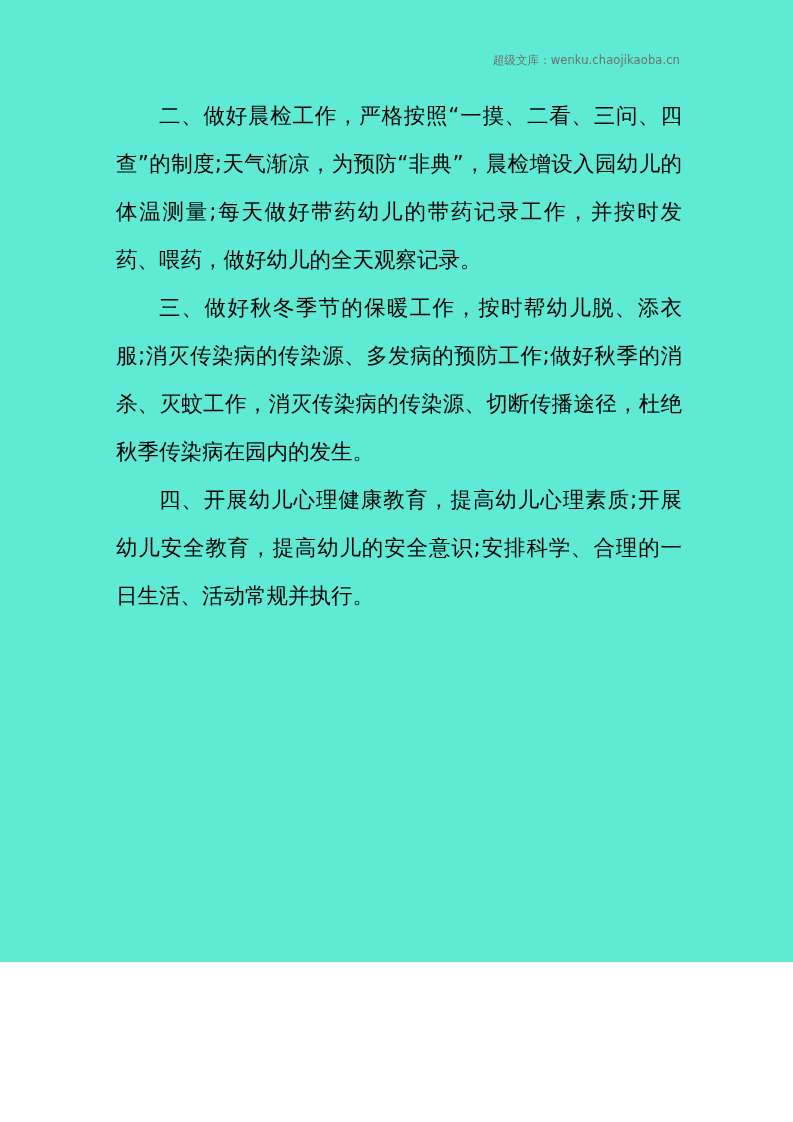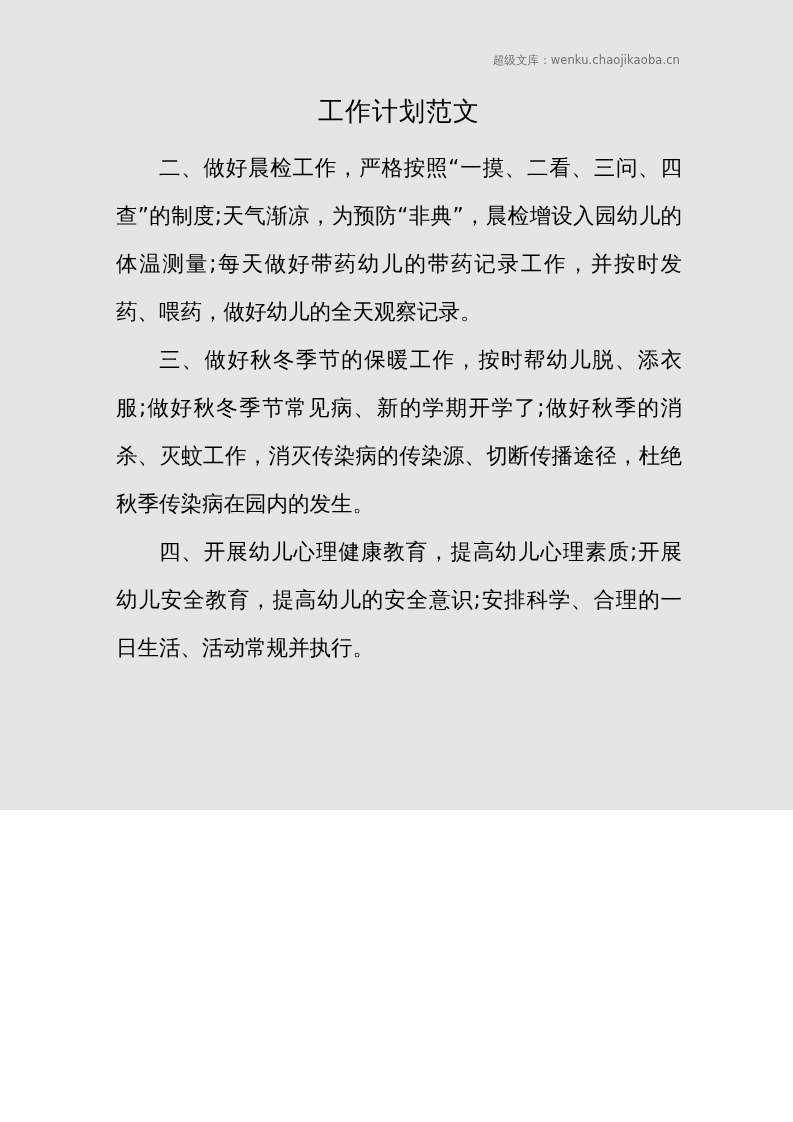--- a/index.html
+++ b/index.html
@@ -8,22 +8,22 @@
     background: #ffffff;
   }
   body {
     font-family: "DejaVu Sans", "Liberation Sans", sans-serif;
     color: #000000;
     -webkit-font-smoothing: none;
   }
   .page {
     position: relative;
     width: 793px;
-    height: 810px;
-    background: #e5e5e5;
+    height: 962px;
+    background: #5eead4;
     overflow: hidden;
     box-sizing: border-box;
   }
   .watermark {
     position: absolute;
     top: 53px;
     right: 113px;
     font-size: 11.5px;
     line-height: 14px;
     color: #6f6f6f;
@@ -60,24 +60,23 @@
 </style>
 </head>
 <body>
 
 <div class="page">
 
   <div class="watermark">超级文库：wenku.chaojikaoba.cn</div>
 
   <div class="doc-body">
 
-    <h1 class="doc-title">工作计划范文</h1>
 
 
 
     <p class="para">二、做好晨检工作，严格按照“一摸、二看、三问、四查”的制度;天气渐凉，为预防“非典”，晨检增设入园幼儿的体温测量;每天做好带药幼儿的带药记录工作，并按时发药、喂药，做好幼儿的全天观察记录。</p>
 
-    <p class="para">三、做好秋冬季节的保暖工作，按时帮幼儿脱、添衣服;做好秋冬季节常见病、新的学期开学了;做好秋季的消杀、灭蚊工作，消灭传染病的传染源、切断传播途径，杜绝秋季传染病在园内的发生。</p>
+    <p class="para">三、做好秋冬季节的保暖工作，按时帮幼儿脱、添衣服;消灭传染病的传染源、多发病的预防工作;做好秋季的消杀、灭蚊工作，消灭传染病的传染源、切断传播途径，杜绝秋季传染病在园内的发生。</p>
 
     <p class="para">四、开展幼儿心理健康教育，提高幼儿心理素质;开展幼儿安全教育，提高幼儿的安全意识;安排科学、合理的一日生活、活动常规并执行。</p>
 
   </div>
 </div>
 
 </body></html>

